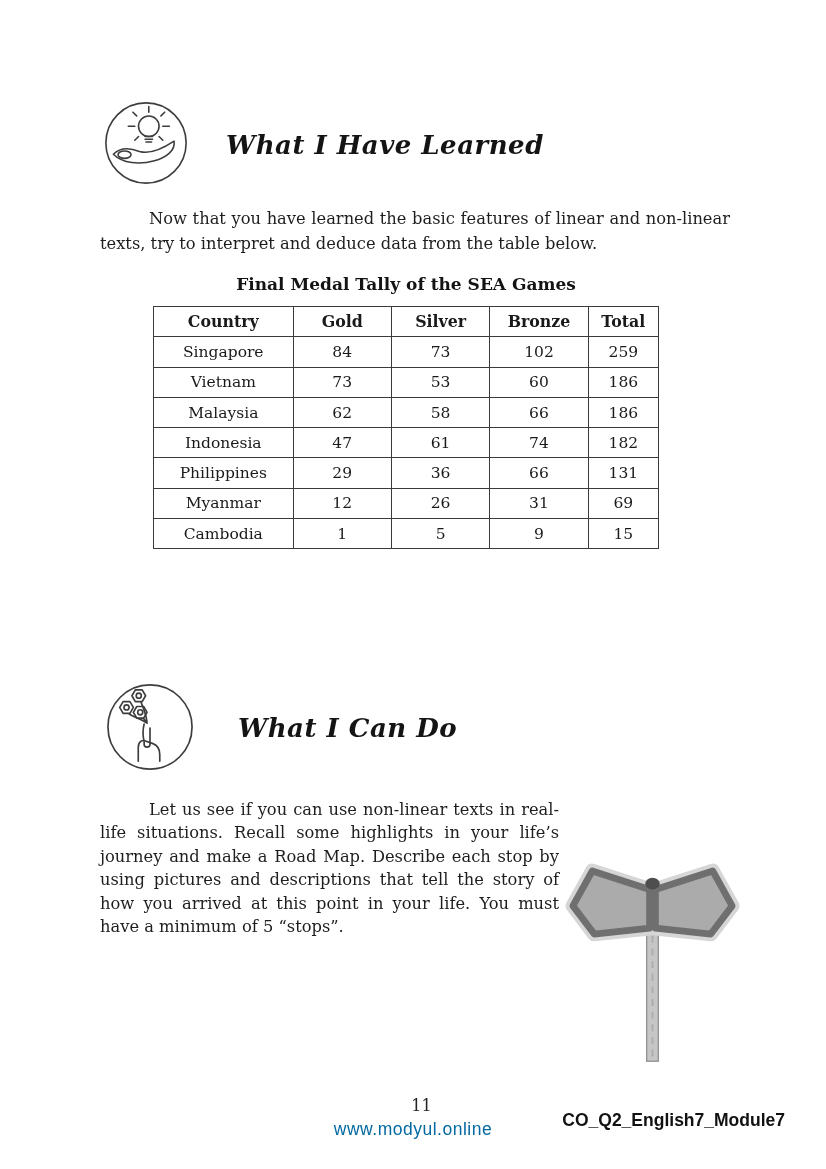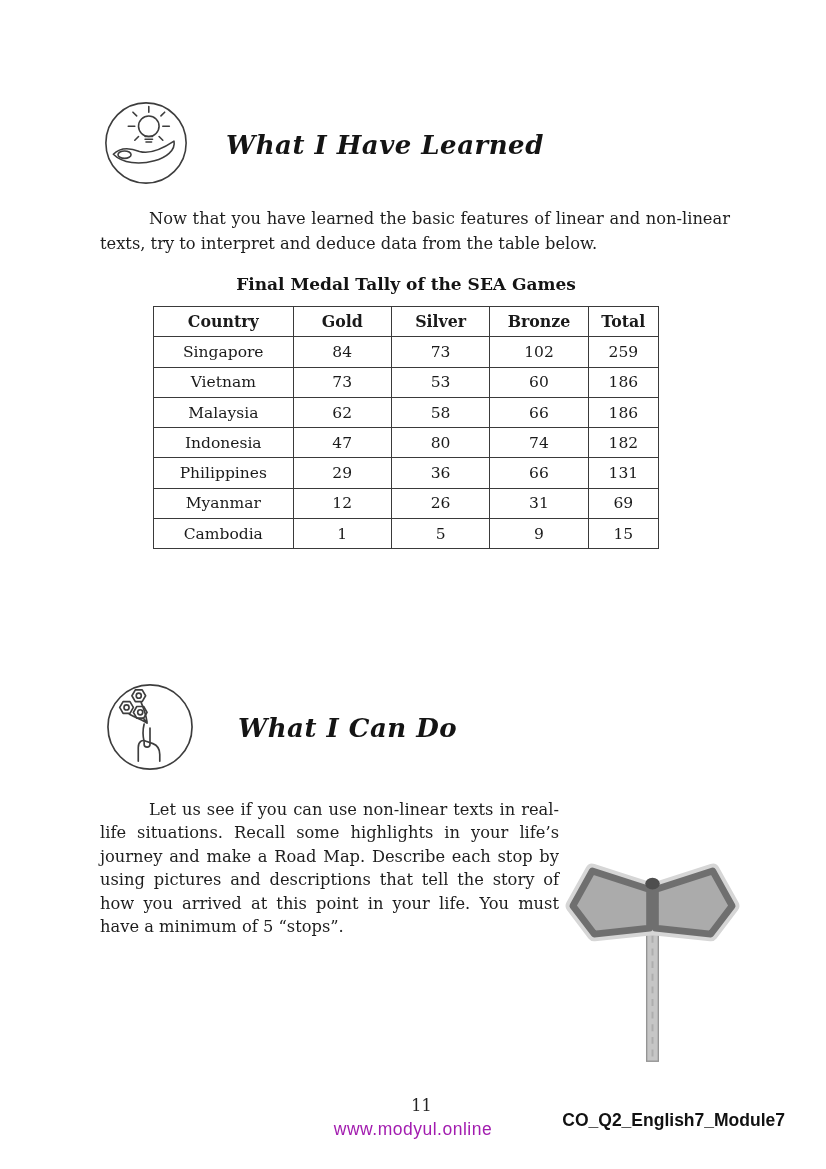--- a/index.html
+++ b/index.html
@@ -48,21 +48,21 @@
   
   .roadsign { position:absolute; left:565px; top:836px; }
   
   .page-number {
     position:absolute; left:0; right:0; top:1096px; text-align:center;
     font-size:16px; color:#222;padding-left:17px;
   }
   .watermark {
     position:absolute; left:0; right:0; top:1119px; text-align:center;
     font-family:"Liberation Sans", sans-serif; font-size:17.5px;
-    color:#a21caf; letter-spacing:0.5px;
+    color:#0369a1; letter-spacing:0.5px;
   }
   .footer-code {
     position:absolute; right:41px; top:1110px;
     font-family:"Liberation Sans", sans-serif; font-weight:bold;
     font-size:17.5px; color:#111;
   }
 </style>
 </head>
 <body>
 
@@ -122,21 +122,21 @@
         <tr>
           <td>Malaysia</td>
           <td>62</td>
           <td>58</td>
           <td>66</td>
           <td>186</td>
         </tr>
         <tr>
           <td>Indonesia</td>
           <td>47</td>
-          <td>80</td>
+          <td>61</td>
           <td>74</td>
           <td>182</td>
         </tr>
         <tr>
           <td>Philippines</td>
           <td>29</td>
           <td>36</td>
           <td>66</td>
           <td>131</td>
         </tr>

